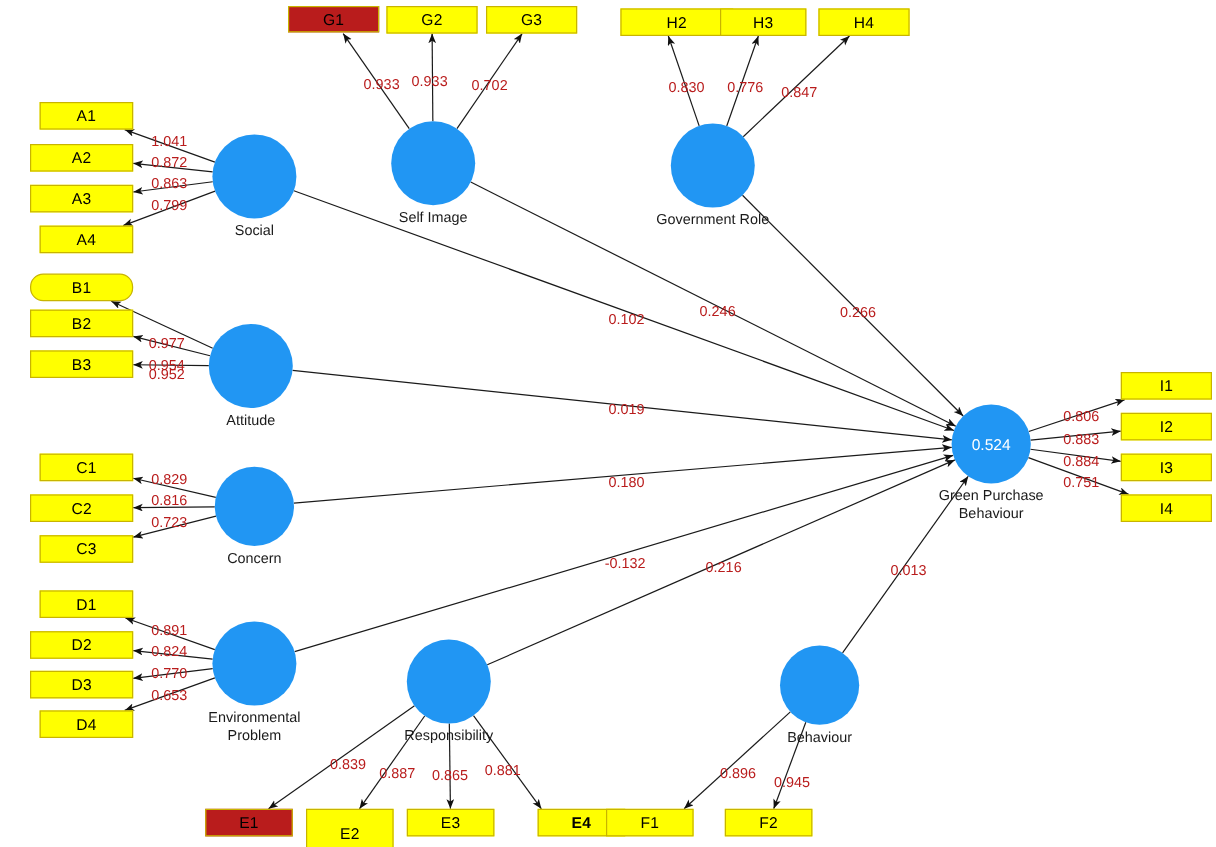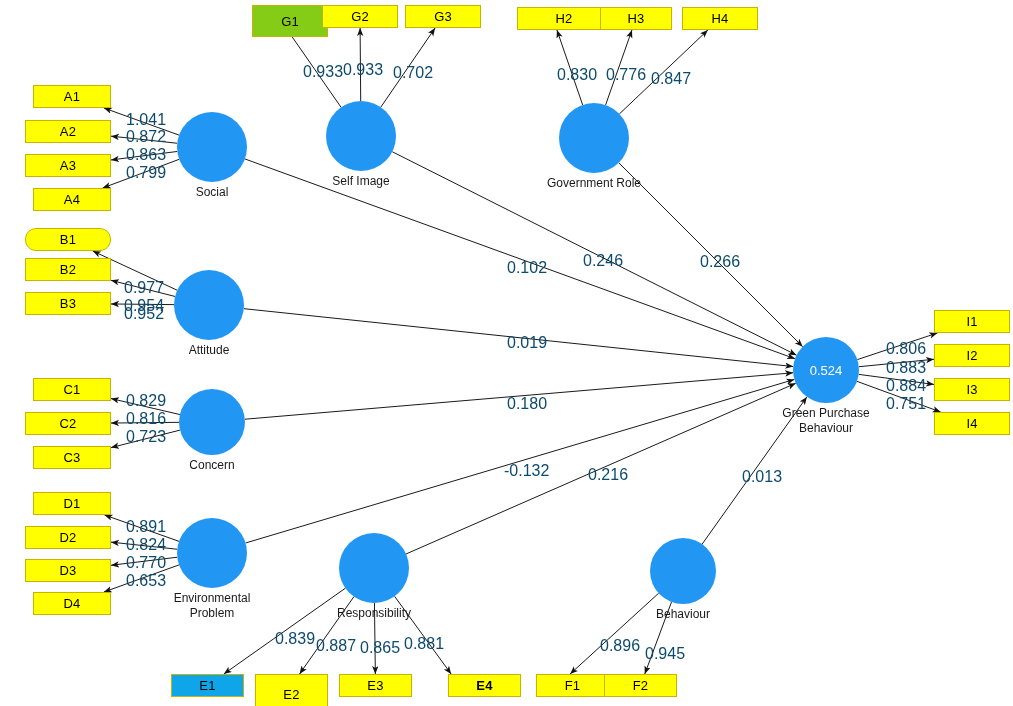--- a/index.html
+++ b/index.html
@@ -14,21 +14,21 @@
   .construct{
     position:absolute;border-radius:50%;background:#2196f3;
     display:flex;align-items:center;justify-content:center;
     color:#ffffff;font-size:13px;
   }
   .construct-label{
     position:absolute;font-size:12px;color:#1a1a1a;text-align:center;
     line-height:15px;white-space:pre-line;
   }
   .edge-label{
-    position:absolute;font-size:16px;color:#0c4a6e;white-space:nowrap;
+    position:absolute;font-size:12px;color:#b91c1c;white-space:nowrap;
     background:transparent;
   }
 </style>
 </head>
 <body>
 
 <div id="diagram">
 
   <svg id="svg-layer" viewBox="0 0 1013 706" xmlns="http://www.w3.org/2000/svg">
     <defs>
@@ -86,35 +86,35 @@
       <div class="indicator" style="left: 25px; top: 228px; width: 86px; height: 23px; background: rgb(255, 255, 0); border-color: rgb(200, 180, 0); border-radius: 11px;">B1</div>
       <div class="indicator" style="left: 25px; top: 258px; width: 86px; height: 23px; background: rgb(255, 255, 0); border-color: rgb(200, 180, 0);">B2</div>
       <div class="indicator" style="left: 25px; top: 292px; width: 86px; height: 23px; background: rgb(255, 255, 0); border-color: rgb(200, 180, 0);">B3</div>
       <div class="indicator" style="left: 33px; top: 378px; width: 78px; height: 23px; background: rgb(255, 255, 0); border-color: rgb(200, 180, 0);">C1</div>
       <div class="indicator" style="left: 25px; top: 412px; width: 86px; height: 23px; background: rgb(255, 255, 0); border-color: rgb(200, 180, 0);">C2</div>
       <div class="indicator" style="left: 33px; top: 446px; width: 78px; height: 23px; background: rgb(255, 255, 0); border-color: rgb(200, 180, 0);">C3</div>
       <div class="indicator" style="left: 33px; top: 492px; width: 78px; height: 23px; background: rgb(255, 255, 0); border-color: rgb(200, 180, 0);">D1</div>
       <div class="indicator" style="left: 25px; top: 526px; width: 86px; height: 23px; background: rgb(255, 255, 0); border-color: rgb(200, 180, 0);">D2</div>
       <div class="indicator" style="left: 25px; top: 559px; width: 86px; height: 23px; background: rgb(255, 255, 0); border-color: rgb(200, 180, 0);">D3</div>
       <div class="indicator" style="left: 33px; top: 592px; width: 78px; height: 23px; background: rgb(255, 255, 0); border-color: rgb(200, 180, 0);">D4</div>
-      <div class="indicator" style="left: 252px; top: 5px; width: 76px; height: 32px; background: #84cc16; border-color: rgb(200, 180, 0);">G1</div>
+      <div class="indicator" style="left: 240px; top: 5px; width: 76px; height: 22px; background: #b91c1c; border-color: rgb(200, 180, 0);">G1</div>
       <div class="indicator" style="left: 322px; top: 5px; width: 76px; height: 23px; background: rgb(255, 255, 0); border-color: rgb(200, 180, 0);">G2</div>
       <div class="indicator" style="left: 405px; top: 5px; width: 76px; height: 23px; background: rgb(255, 255, 0); border-color: rgb(200, 180, 0);">G3</div>
       <div class="indicator" style="left: 517px; top: 7px; width: 94px; height: 23px; background: rgb(255, 255, 0); border-color: rgb(200, 180, 0);">H2</div>
       <div class="indicator" style="left: 600px; top: 7px; width: 72px; height: 23px; background: rgb(255, 255, 0); border-color: rgb(200, 180, 0);">H3</div>
       <div class="indicator" style="left: 682px; top: 7px; width: 76px; height: 23px; background: rgb(255, 255, 0); border-color: rgb(200, 180, 0);">H4</div>
       <div class="indicator" style="left: 934px; top: 310px; width: 76px; height: 23px; background: rgb(255, 255, 0); border-color: rgb(200, 180, 0);">I1</div>
       <div class="indicator" style="left: 934px; top: 344px; width: 76px; height: 23px; background: rgb(255, 255, 0); border-color: rgb(200, 180, 0);">I2</div>
       <div class="indicator" style="left: 934px; top: 378px; width: 76px; height: 23px; background: rgb(255, 255, 0); border-color: rgb(200, 180, 0);">I3</div>
       <div class="indicator" style="left: 934px; top: 412px; width: 76px; height: 23px; background: rgb(255, 255, 0); border-color: rgb(200, 180, 0);">I4</div>
-      <div class="indicator" style="left: 171px; top: 674px; width: 73px; height: 23px; background: #0ea5e9; border-color: rgb(200, 180, 0);">E1</div>
+      <div class="indicator" style="left: 171px; top: 674px; width: 73px; height: 23px; background: #b91c1c; border-color: rgb(200, 180, 0);">E1</div>
       <div class="indicator" style="left: 255px; top: 674px; width: 73px; height: 40px; background: rgb(255, 255, 0); border-color: rgb(200, 180, 0);">E2</div>
       <div class="indicator" style="left: 339px; top: 674px; width: 73px; height: 23px; background: rgb(255, 255, 0); border-color: rgb(200, 180, 0);">E3</div>
       <div class="indicator" style="left: 448px; top: 674px; width: 73px; height: 23px; background: rgb(255, 255, 0); border-color: rgb(200, 180, 0); font-weight: bold;">E4</div>
-      <div class="indicator" style="left: 536px; top: 674px; width: 73px; height: 23px; background: rgb(255, 255, 0); border-color: rgb(200, 180, 0);">F1</div>
+      <div class="indicator" style="left: 505px; top: 674px; width: 73px; height: 23px; background: rgb(255, 255, 0); border-color: rgb(200, 180, 0);">F1</div>
       <div class="indicator" style="left: 604px; top: 674px; width: 73px; height: 23px; background: rgb(255, 255, 0); border-color: rgb(200, 180, 0);">F2</div>
     </div>
   <div id="constructs-layer">
       <div class="construct" style="left: 177px; top: 112px; width: 70px; height: 70px; background: rgb(33, 150, 243);"></div>
       <div class="construct" style="left: 174px; top: 270px; width: 70px; height: 70px; background: rgb(33, 150, 243);"></div>
       <div class="construct" style="left: 179px; top: 389px; width: 66px; height: 66px; background: rgb(33, 150, 243);"></div>
       <div class="construct" style="left: 177px; top: 518px; width: 70px; height: 70px; background: rgb(33, 150, 243);"></div>
       <div class="construct" style="left: 326px; top: 101px; width: 70px; height: 70px; background: rgb(33, 150, 243);"></div>
       <div class="construct" style="left: 559px; top: 103px; width: 70px; height: 70px; background: rgb(33, 150, 243);"></div>
       <div class="construct" style="left: 339px; top: 533px; width: 70px; height: 70px; background: rgb(33, 150, 243);"></div>

